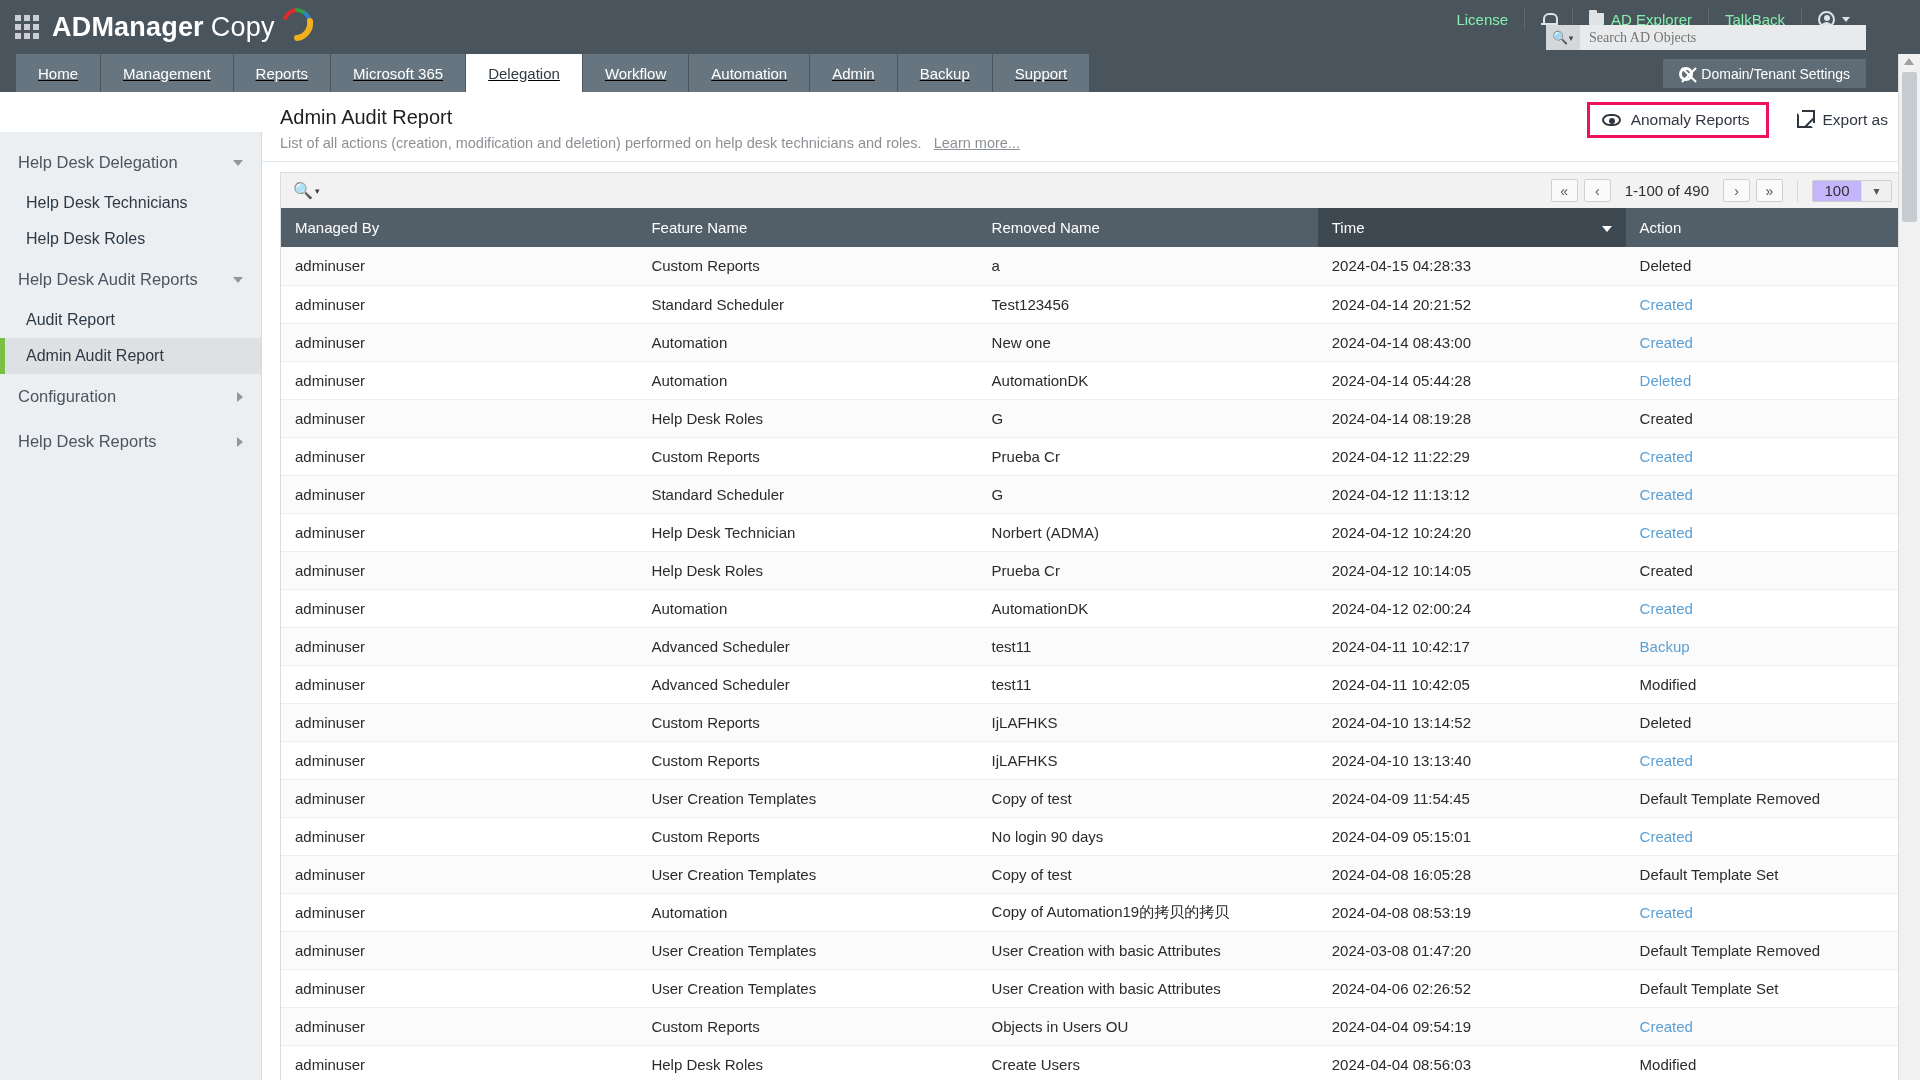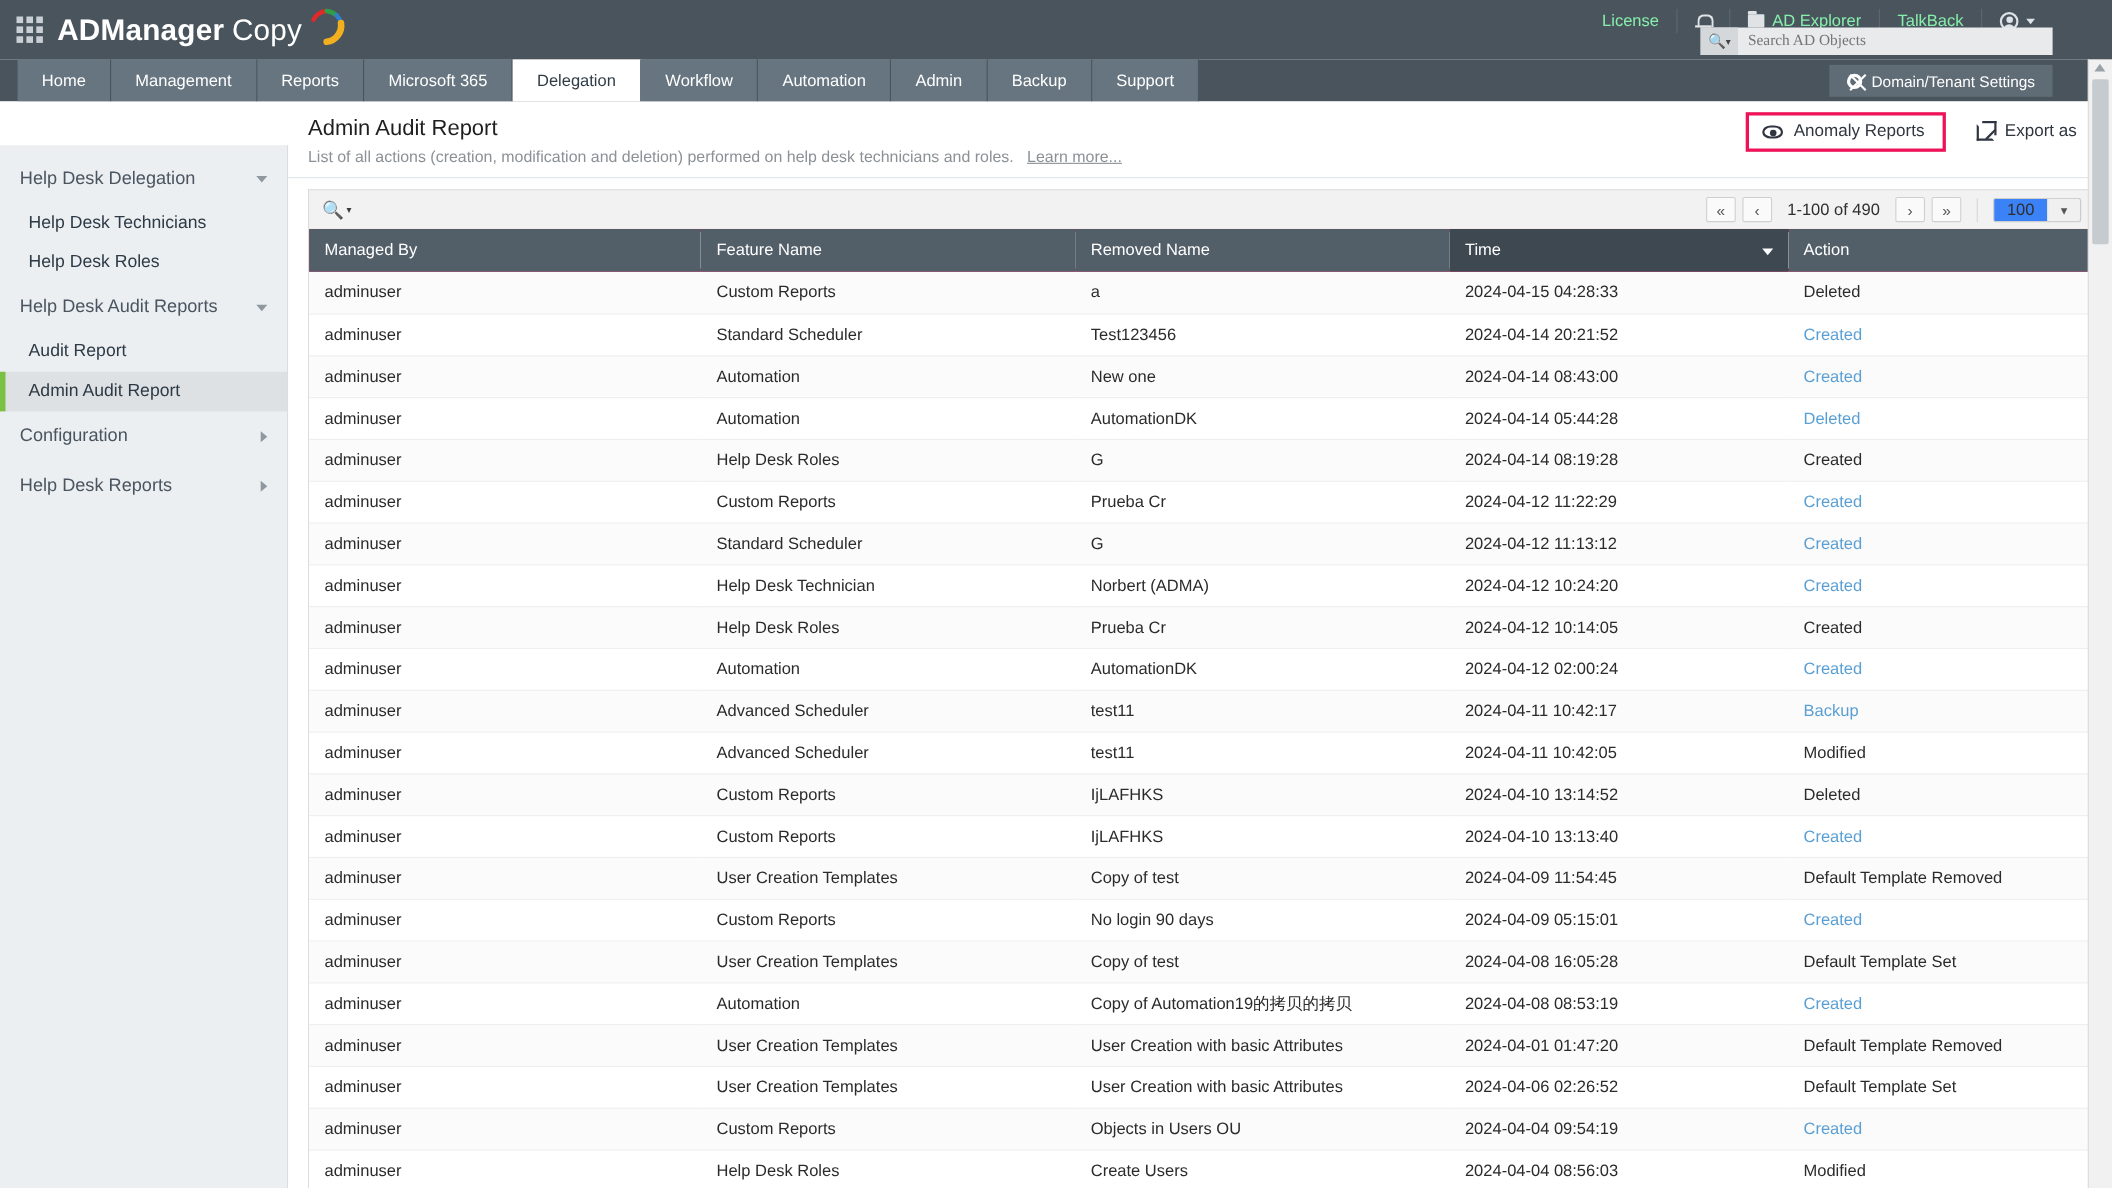--- a/index.html
+++ b/index.html
@@ -106,20 +106,21 @@
     flex:1; border:none; outline:none; background:transparent;
     font-size: 14px; color:#5b6166; padding-left: 9px;
     font-family:Liberation Serif, serif;
   }
 
   
   .navwrap {
     height: 38px; background:#49545d;
     display:flex; align-items:flex-end;
     position:relative;
+    text-decoration:underline;
   }
   .navtabs { display:flex; margin-left: 16px; }
   .navtab {
     height: 38px; min-width: 70px;
     background: #66757f;
     color: #ffffff; font-size: 15px;
     display:flex;align-items:center;justify-content:center;
     padding: 0 22px;
     border-right: 1px solid #49545d;
     cursor: pointer;
@@ -237,21 +238,21 @@
   .pgbtn {
     width: 27px; height:23px;
     border:1px solid #d0d0d0; background:#fafafa;
     display:flex;align-items:center;justify-content:center;
     font-size:14px;color:#555; cursor:pointer; border-radius:2px;
   }
   .pgcount { font-size:15px; color:#2f2f2f; margin: 0 8px; }
   .pgdiv { width:1px;height:22px;background:#d6d6d6;margin:0 8px; }
   .sizesel {
     display:flex;align-items:center;border:1px solid #cfcfcf;height:22px;border-radius:2px;overflow:hidden;
-    cursor:pointer; background:#3b82f6;
+    cursor:pointer; background:#c4b5fd;
   }
   .sizesel .val { width:48px;text-align:center;font-size:15px;color:#2f2f2f; }
   .sizesel .arw { width:30px;height:25px;background:#f0f0f0;display:flex;align-items:center;justify-content:center;
     border-left:1px solid #e0e0e0; font-size:12px;color:#555; }
 
   
   .tbl-outer { flex:1; overflow:hidden; border-left:1px solid #dcdcdc; border-right:1px solid #dcdcdc;}
   table { width:100%; border-collapse:collapse; table-layout:fixed; }
   thead th {
     background:#535f68; color:#ffffff; font-size:15px; font-weight:400;
@@ -584,21 +585,21 @@
                 <td>adminuser</td>
                 <td>Automation</td>
                 <td>Copy of Automation19的拷贝的拷贝</td>
                 <td>2024-04-08 08:53:19</td>
                 <td class="link">Created</td>
               </tr>
               <tr>
                 <td>adminuser</td>
                 <td>User Creation Templates</td>
                 <td>User Creation with basic Attributes</td>
-                <td>2024-04-01 01:47:20</td>
+                <td>2024-03-08 01:47:20</td>
                 <td>Default Template Removed</td>
               </tr>
               <tr>
                 <td>adminuser</td>
                 <td>User Creation Templates</td>
                 <td>User Creation with basic Attributes</td>
                 <td>2024-04-06 02:26:52</td>
                 <td>Default Template Set</td>
               </tr>
               <tr>

